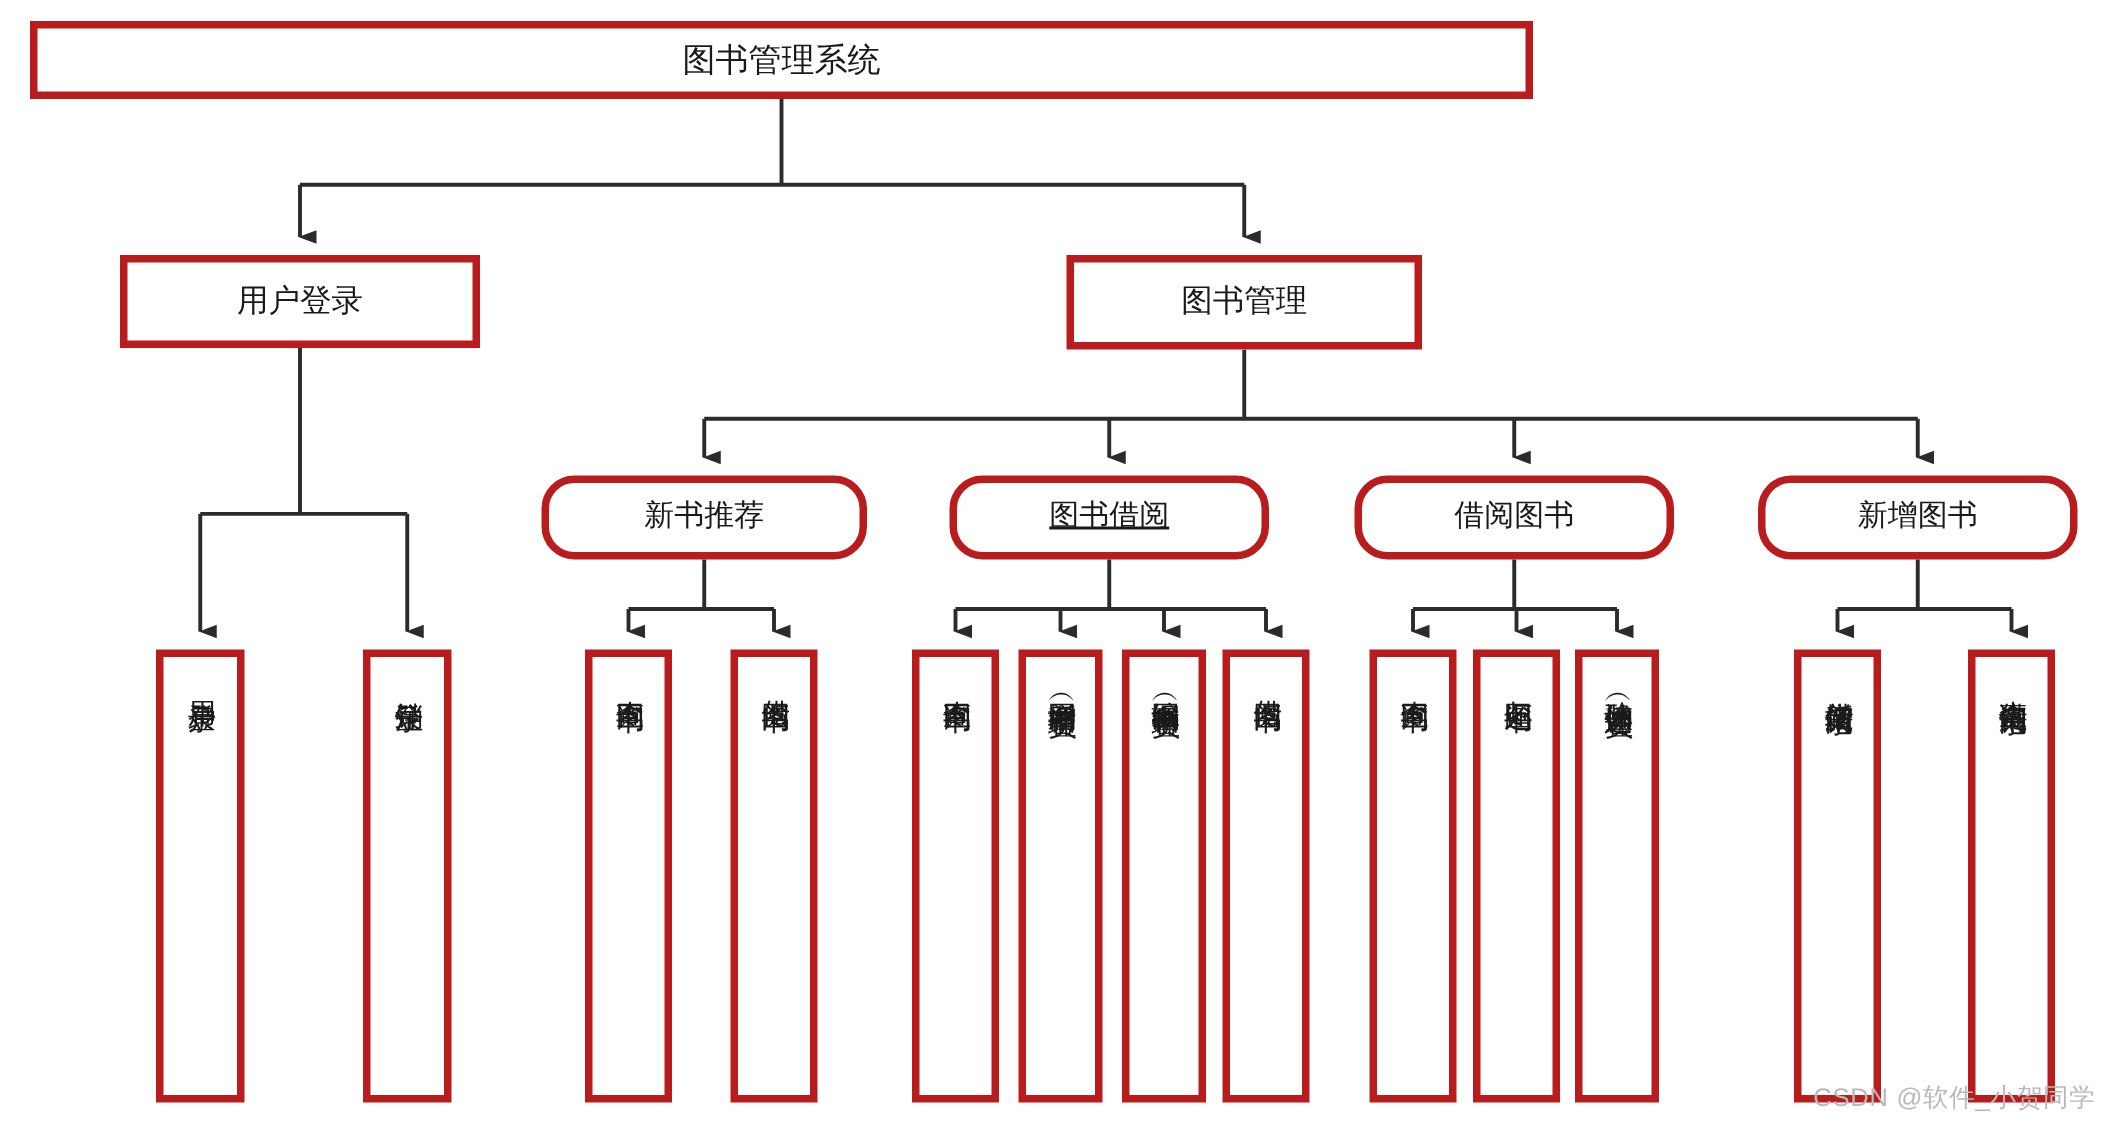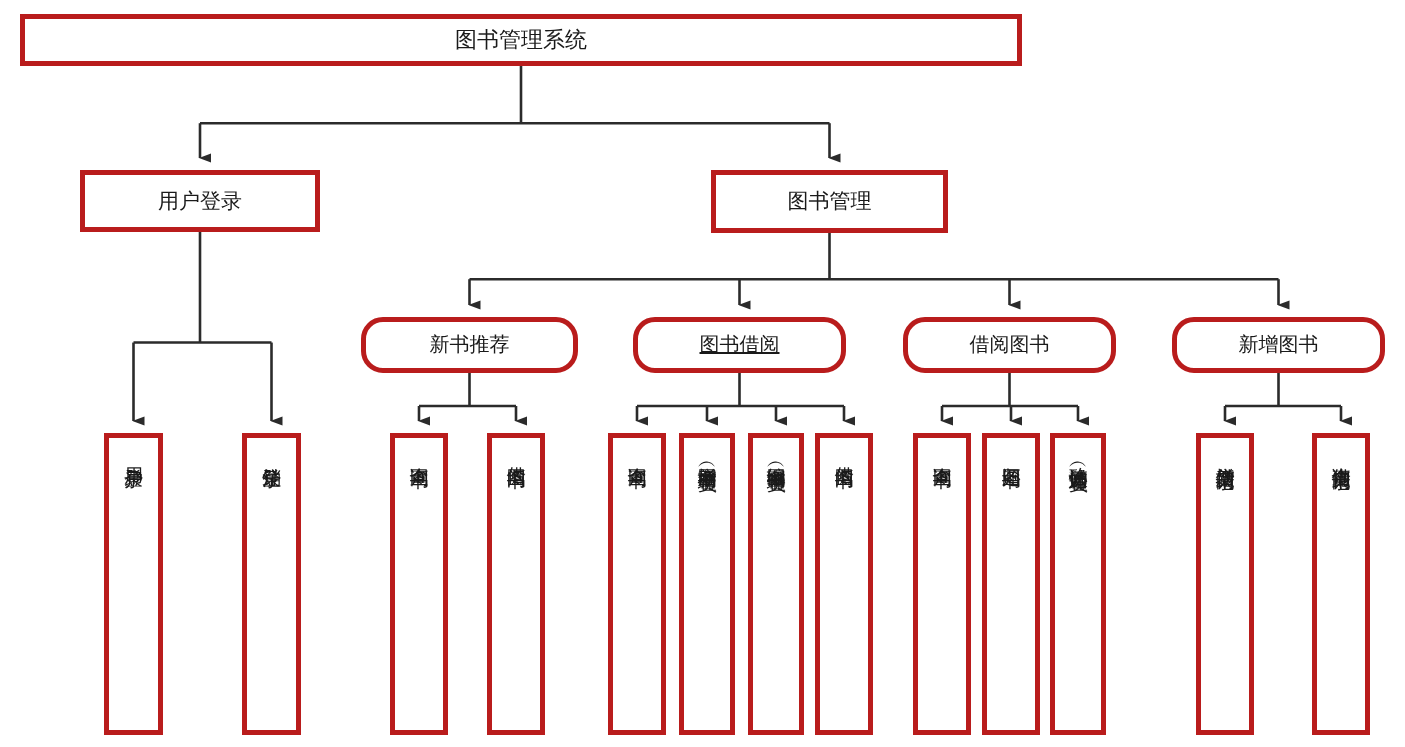--- a/index.html
+++ b/index.html
@@ -169,13 +169,14 @@
         <span class="label">确认归还（管理员）</span>
       </div>
       <div class="node leaf" style="left: 1196px; top: 433px; width: 58px; height: 302px;">
         <span class="label">新增借阅记录</span>
       </div>
       <div class="node leaf" style="left: 1312px; top: 433px; width: 58px; height: 302px;">
         <span class="label">查询借阅记录</span>
       </div>
     </div>
 
+  <div id="watermark">CSDN @软件_小贺同学</div>
 </div>
 
 </body></html>

